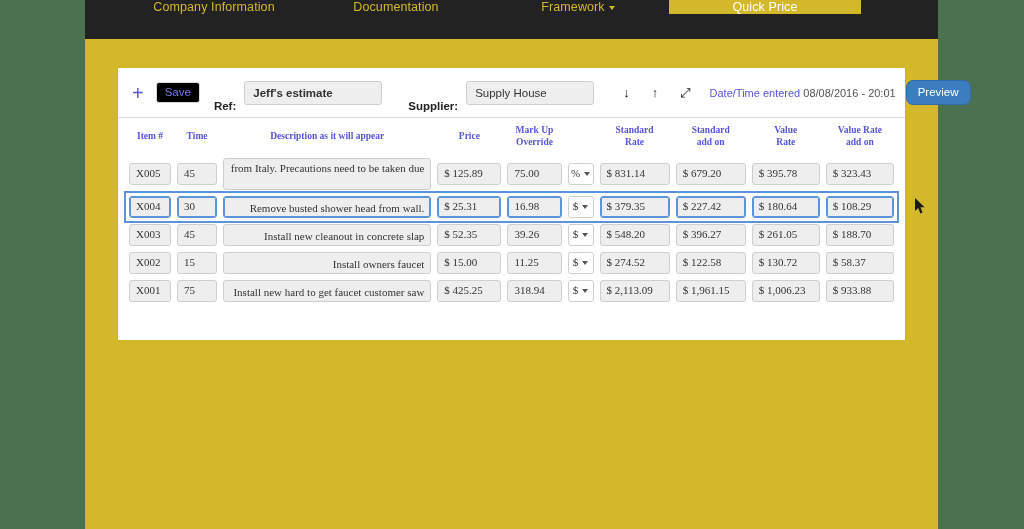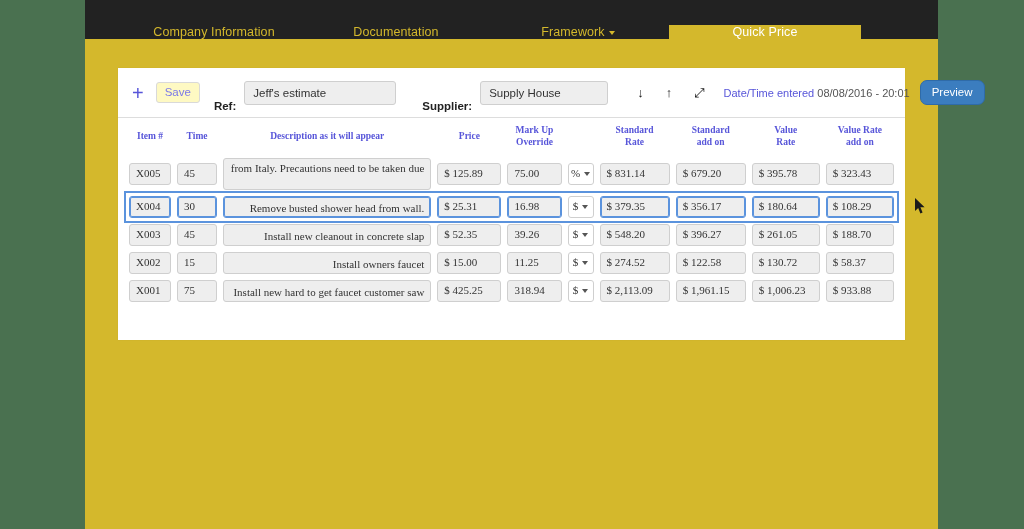--- a/index.html
+++ b/index.html
@@ -28,21 +28,21 @@
 
   
   #navbar {
     position: absolute;
     left: 0;
     top: 0;
     width: 853px;
     height: 39px;
     background: #222222;
     display: flex;
-    align-items: flex-end;
+    align-items: flex-start;
   }
   .nav-spacer-left { width: 38px; flex: 0 0 38px; }
   .nav-item {
     flex: 0 0 auto;
     display: flex;
     align-items: center;
     justify-content: center;
     padding: 0 16px;
     color: #d4b82c;
     font-size: 12.5px;
@@ -96,21 +96,21 @@
     color: #5755d9;
     font-size: 20px;
     line-height: 1;
     font-weight: 400;
     margin-right: 12px;
     cursor: pointer;
     user-select: none;
   }
   .btn-save {
     border: 1px solid #d9d9d9;
-    background: #fef9c3;
+    background: #000000;
     color: #7b79e8;
     font-size: 11.5px;
     font-family: "Liberation Sans", sans-serif;
     padding: 3px 8px 4px;
     border-radius: 3px;
     cursor: pointer;
     margin-right: 14px;
   }
   .field-label {
     font-size: 11.5px;
@@ -124,21 +124,21 @@
     border: 1px solid #cfcfcf;
     background: #eeeeee;
     border-radius: 3px;
     font-size: 11.5px;
     font-family: "Liberation Sans", sans-serif;
     color: #333333;
     padding: 5px 8px;
     box-sizing: border-box;
     outline: none;
   }
-  #ref-input { width: 152px; margin-right: 26px; }
+  #ref-input { width: 138px; margin-right: 26px; font-weight: bold; }
   #supplier-input { width: 128px; margin-right: 18px; }
 
   .tool-icon {
     font-size: 13px;
     color: #111111;
     margin: 0 11px;
     cursor: pointer;
     user-select: none;
     line-height: 1;
   }
@@ -411,21 +411,21 @@
               <td>
                 <div class="sel">
                   <span>$</span>
                   <span class="dncaret"></span>
                 </div>
               </td>
               <td>
                 <div class="cell num">$ 379.35</div>
               </td>
               <td>
-                <div class="cell num">$ 356.17</div>
+                <div class="cell num">$ 227.42</div>
               </td>
               <td>
                 <div class="cell num">$ 180.64</div>
               </td>
               <td>
                 <div class="cell num">$ 108.29</div>
               </td>
             </tr>
             <tr>
               <td>

